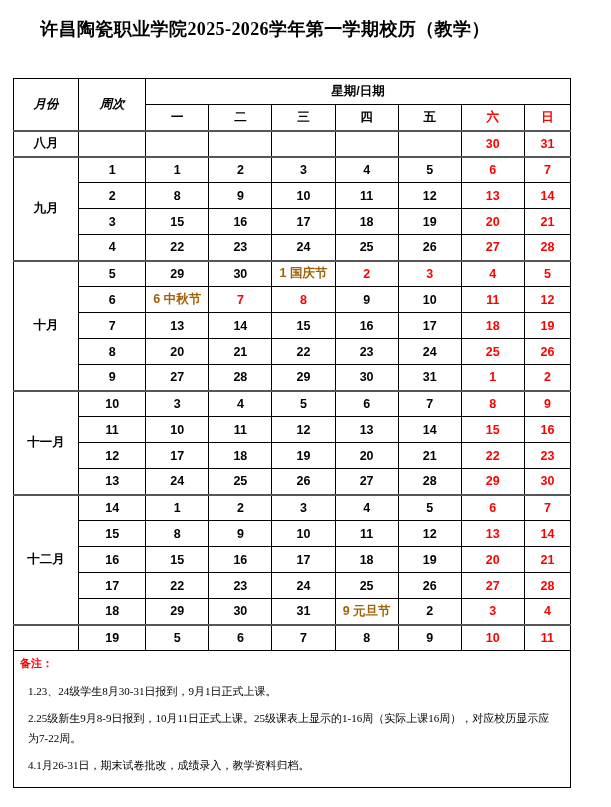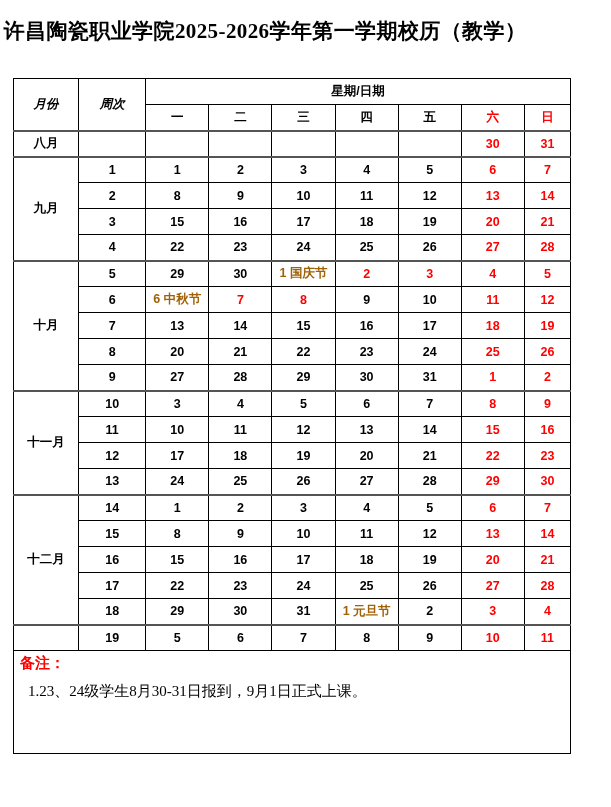--- a/index.html
+++ b/index.html
@@ -10,21 +10,21 @@
     color:#000000;
     overflow:hidden;
   }
   .page{position:relative;width:611px;height:807px;}
 
   .title{
     position:absolute;left:0;top:17px;width:530px;
     text-align:center;
     font-family:"Liberation Serif","DejaVu Serif",serif;
     font-weight:bold;
-    font-size:21px;
+    font-size:18px;
     letter-spacing:0.4px;
     white-space:nowrap;
   }
 
   .cal-wrap{
     position:absolute;left:13px;top:78px;width:558px;
   }
 
   table.cal{
     border-collapse:collapse;
@@ -80,26 +80,26 @@
   td.red{color:#FF0000;}
   td.note-day{
     color:#a16207;
     font-family:"Liberation Sans","DejaVu Sans",sans-serif;
     font-size:12px;
   }
   tr.month-start > td,tr.month-start > th{border-top:2px solid #555555;}
 
   
   .remarks{
-    position:absolute;left:13px;top:650px;width:558px;height:104px;
+    position:absolute;left:13px;top:650px;width:558px;height:138px;
     border:1px solid #000000;
     box-sizing:border-box;
     padding:3px 6px 0 6px;
     font-family:"Liberation Serif","DejaVu Serif",serif;
-    font-size:15px;
+    font-size:11px;
     line-height:19.5px;
     background:#ffffff;
   }
   .remarks .rtitle{color:#FF0000;font-weight:bold;display:block;}
   .remarks p{margin:8px;padding:0;white-space:normal;}
 </style>
 </head>
 <body>
 
 <div class="page">
@@ -319,21 +319,21 @@
             <td>25</td>
             <td>26</td>
             <td class="red">27</td>
             <td class="red">28</td>
           </tr>
           <tr>
             <td>18</td>
             <td>29</td>
             <td>30</td>
             <td>31</td>
-            <td class="note-day">1 元旦节</td>
+            <td class="note-day">9 元旦节</td>
             <td>2</td>
             <td class="red">3</td>
             <td class="red">4</td>
           </tr>
           <tr class="month-start">
             <td class="month-cell" rowspan="4">一月</td>
             <td>19</td>
             <td>5</td>
             <td>6</td>
             <td>7</td>
@@ -373,16 +373,18 @@
             <td class="red">1</td>
           </tr>
         </tbody>
     </table>
   </div>
 
   <div class="remarks">
     <span class="rtitle">备注：</span>
     <div id="remarks-lines">
         <p>1.23、24级学生8月30-31日报到，9月1日正式上课。</p>
+        <p>2.25级新生9月8-9日报到，10月11日正式上课。25级课表上显示的1-16周（实际上课16周），对应校历显示应为7-22周。</p>
+        <p>4.1月26-31日，期末试卷批改，成绩录入，教学资料归档。</p>
       </div>
   </div>
 
 </div>
 
 </body></html>

